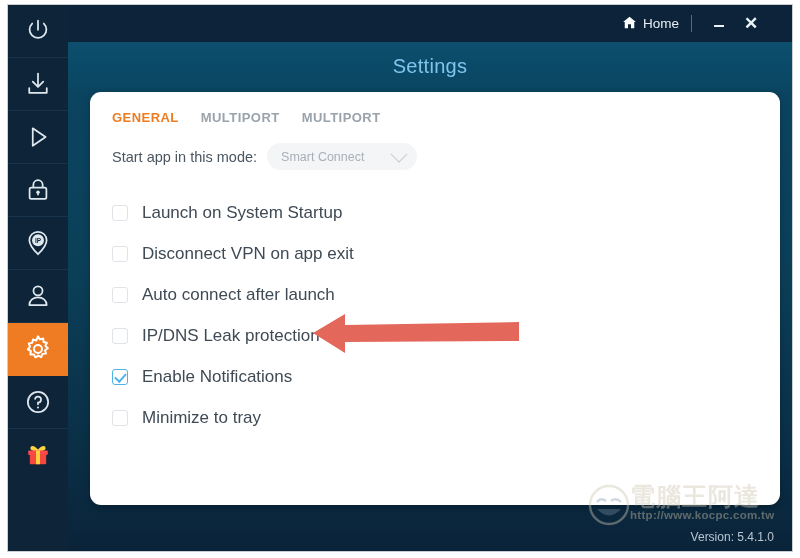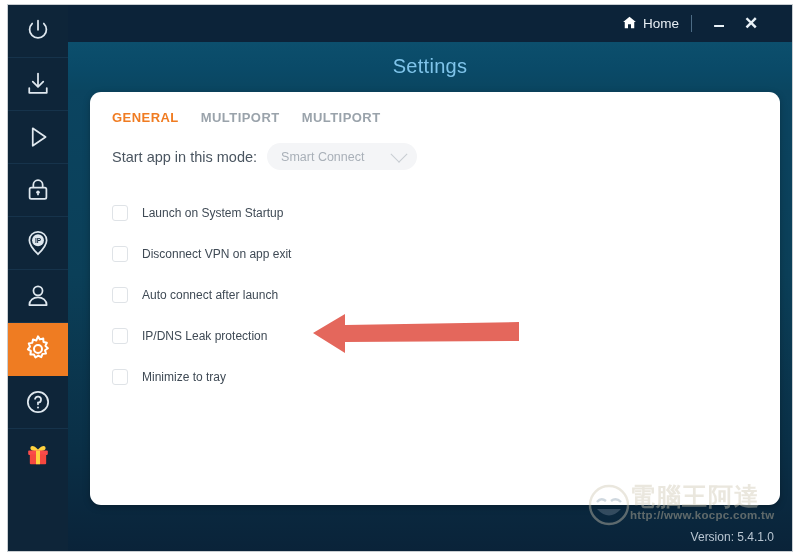--- a/index.html
+++ b/index.html
@@ -203,21 +203,21 @@
     content: "";
     position: absolute;
     left: 4px; top: 1px;
     width: 5px; height: 9px;
     border-right: 2px solid #4fb3e8;
     border-bottom: 2px solid #4fb3e8;
     transform: rotate(42deg);
   }
   .opt-label {
     margin-left: 14px;
-    font-size: 12px;
+    font-size: 17px;
     color: #3f4a55;
   }
 
   
   .arrow {
     position: absolute;
     left: 305px;
     top: 306px;
     width: 208px;
     height: 44px;
@@ -410,20 +410,24 @@
         <div class="opt-row">
           <span class="cb"></span>
           <span class="opt-label">Auto connect after launch</span>
         </div>
 
         <div class="opt-row">
           <span class="cb"></span>
           <span class="opt-label">IP/DNS Leak protection</span>
         </div>
 
+        <div class="opt-row">
+          <span class="cb checked"></span>
+          <span class="opt-label">Enable Notifications</span>
+        </div>
 
         <div class="opt-row">
           <span class="cb"></span>
           <span class="opt-label">Minimize to tray</span>
         </div>
 
       </div>
     </div>
 
     <div class="arrow">

